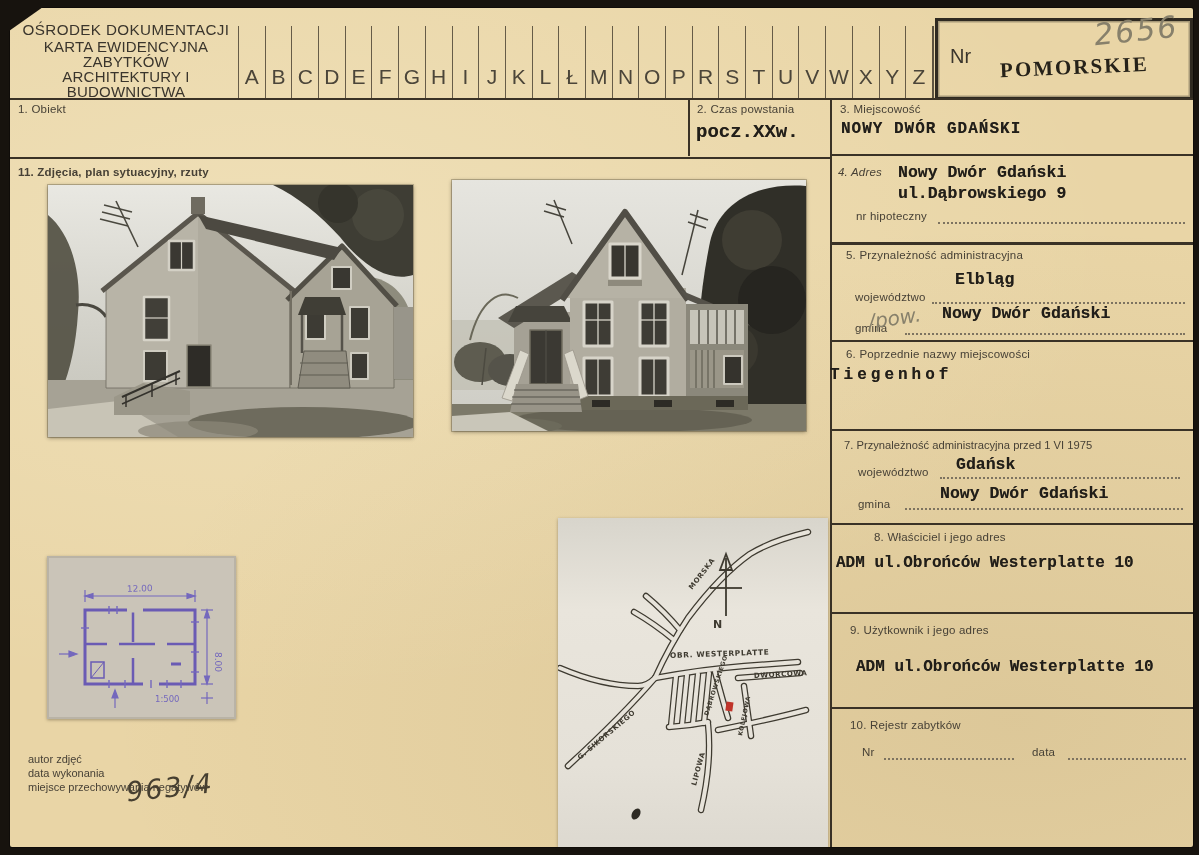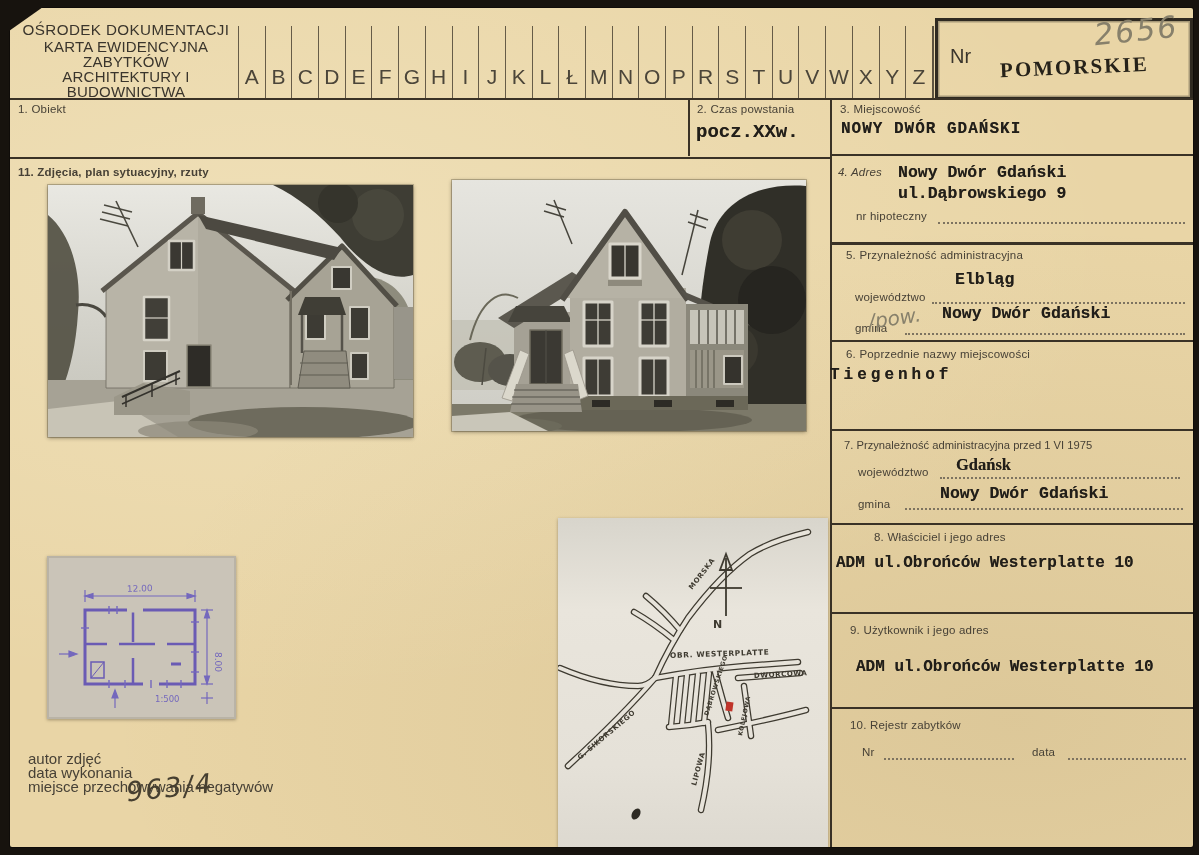--- a/index.html
+++ b/index.html
@@ -126,21 +126,21 @@
   <div class="abs label" style="left:845px;top:314px;">gmina</div>
   <div class="abs hand pencil" style="left:858px;top:298px;font-size:20px;transform:rotate(-8deg);">/pow.</div>
   <div class="dotted" style="left:895px;top:325px;width:280px;"></div>
   <div class="hrule" style="left:820px;top:332px;width:363px;"></div>
 
   <div class="abs label" style="left:836px;top:340px;">6. Poprzednie nazwy miejscowości</div>
   <div class="abs typed" style="left:796px;top:358px;font-size:16px;letter-spacing:4px;margin-left:24px;">Tiegenhof</div>
   <div class="hrule" style="left:820px;top:421px;width:363px;"></div>
 
   <div class="abs label-sm" style="left:834px;top:431px;">7. Przynależność administracyjna przed 1 VI 1975</div>
-  <div class="abs typed" style="left:946px;top:447px;font-size:16.5px;font-family:Liberation Serif, serif;">Gdańsk</div>
+  <div class="abs typed" style="left:946px;top:447px;font-size:16.5px;">Gdańsk</div>
   <div class="abs label" style="left:848px;top:458px;">województwo</div>
   <div class="dotted" style="left:930px;top:469px;width:240px;"></div>
   <div class="abs typed" style="left:930px;top:476px;font-size:16.5px;">Nowy Dwór Gdański</div>
   <div class="abs label" style="left:848px;top:490px;">gmina</div>
   <div class="dotted" style="left:895px;top:500px;width:278px;"></div>
   <div class="hrule" style="left:820px;top:515px;width:363px;"></div>
 
   <div class="abs label" style="left:864px;top:523px;">8. Właściciel i jego adres</div>
   <div class="abs typed" style="left:826px;top:546px;font-size:16px;">ADM ul.Obrońców Westerplatte 10</div>
   <div class="hrule" style="left:820px;top:604px;width:363px;"></div>
@@ -444,19 +444,19 @@
       <text class="map-label" x="134" y="72" font-size="7" transform="rotate(-52 134 72)">MORSKA</text>
       <text class="map-label" x="112" y="140" font-size="7.5" transform="rotate(-2 112 140)">OBR. WESTERPLATTE</text>
       <text class="map-label" x="150" y="198" font-size="6" transform="rotate(-72 150 198)">DĄBROWSKIEGO</text>
       <text class="map-label" x="196" y="160" font-size="7" transform="rotate(-3 196 160)">DWORCOWA</text>
       <text class="map-label" x="184" y="218" font-size="6" transform="rotate(-78 184 218)">KOLEJOWA</text>
       <text class="map-label" x="138" y="268" font-size="7" transform="rotate(-75 138 268)">LIPOWA</text>
       <text class="map-label" x="22" y="242" font-size="7" transform="rotate(-40 22 242)">G. SIKORSKIEGO</text>
     </svg>
   </div>
 
-  <div class="abs" style="left:18px;top:744px;width:280px;font-size:15px;line-height:14px;color:#474136;">
+  <div class="abs" style="left:18px;top:744px;width:280px;font-size:11px;line-height:14px;color:#474136;">
     <div>autor zdjęć</div>
     <div>data wykonania</div>
     <div>miejsce przechowywania negatywów</div>
   </div>
   <div class="abs hand" style="left:116px;top:764px;font-size:27px;color:#463f30;transform:rotate(-6deg);letter-spacing:2px;">963/4</div>
 </div>
 
 </body></html>

